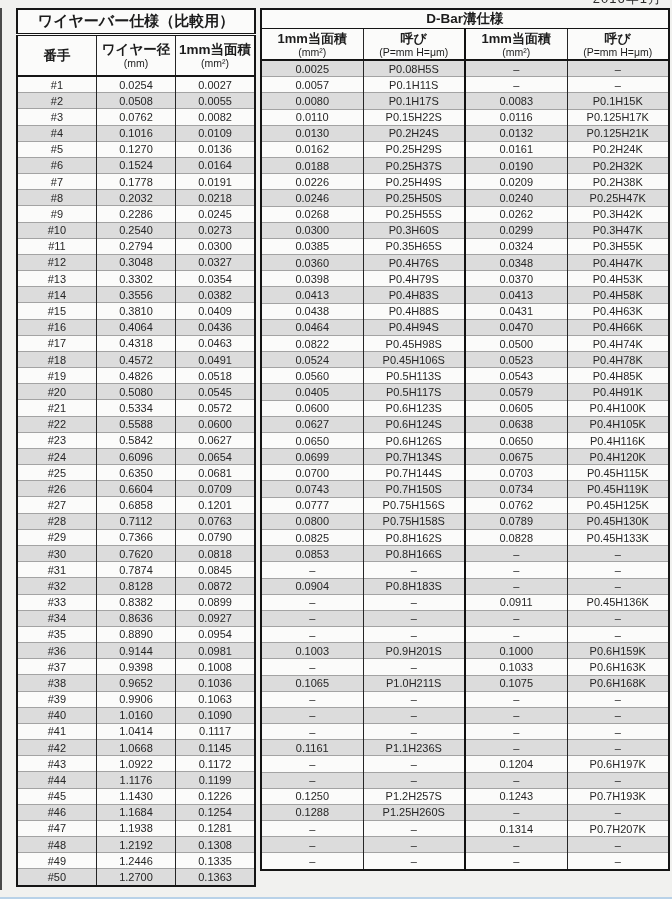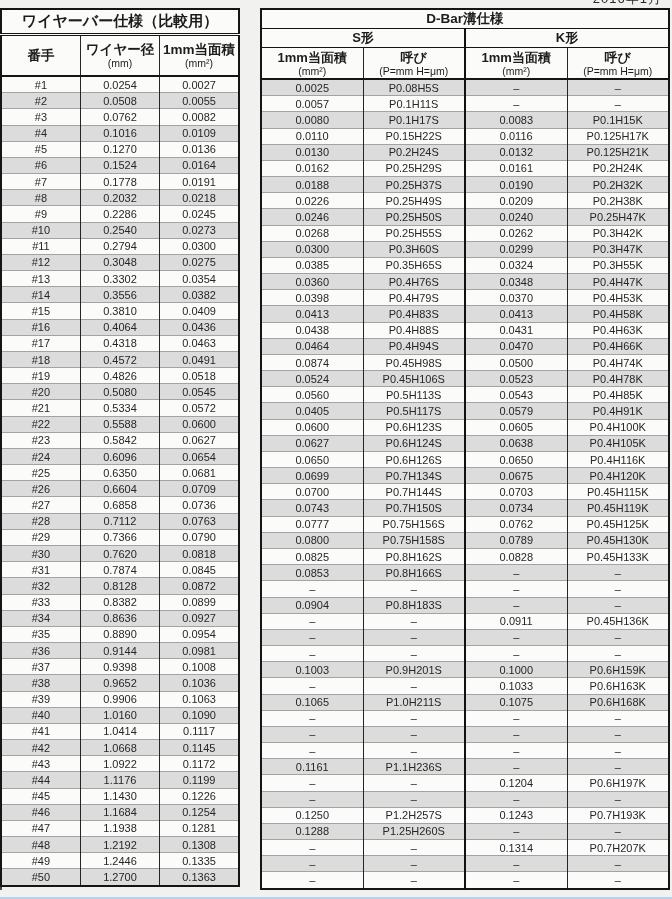--- a/index.html
+++ b/index.html
@@ -35,21 +35,21 @@
     background: #b9d2e8;
   }
 
   table {
     border-collapse: collapse;
     table-layout: fixed;
     position: absolute;
     top: 8px;
     background: #fbfbfa;
   }
-  .wire-table { left: 0;  width: 240px; }
+  .wire-table { left: 16px;  width: 240px; }
   .dbar-table { left: 260px; width: 410px; }
 
   th, td {
     padding: 0;
     text-align: center;
     vertical-align: middle;
     overflow: hidden;
     white-space: nowrap;
   }
 
@@ -191,21 +191,21 @@
           <td>0.0273</td>
         </tr>
         <tr>
           <td>#11</td>
           <td>0.2794</td>
           <td>0.0300</td>
         </tr>
         <tr>
           <td>#12</td>
           <td>0.3048</td>
-          <td>0.0275</td>
+          <td>0.0327</td>
         </tr>
         <tr>
           <td>#13</td>
           <td>0.3302</td>
           <td>0.0354</td>
         </tr>
         <tr>
           <td>#14</td>
           <td>0.3556</td>
           <td>0.0382</td>
@@ -266,21 +266,21 @@
           <td>0.0681</td>
         </tr>
         <tr>
           <td>#26</td>
           <td>0.6604</td>
           <td>0.0709</td>
         </tr>
         <tr>
           <td>#27</td>
           <td>0.6858</td>
-          <td>0.0736</td>
+          <td>0.1201</td>
         </tr>
         <tr>
           <td>#28</td>
           <td>0.7112</td>
           <td>0.0763</td>
         </tr>
         <tr>
           <td>#29</td>
           <td>0.7366</td>
           <td>0.0790</td>
@@ -390,24 +390,20 @@
           <td>1.2700</td>
           <td>0.1363</td>
         </tr>
       </tbody>
   </table>
 
   <table class="dbar-table">
     <thead>
       <tr>
         <th class="title-cell" colspan="4">D-Bar溝仕様</th>
-      </tr>
-      <tr>
-        <th class="group-cell" colspan="2">S形</th>
-        <th class="group-cell" colspan="2">K形</th>
       </tr>
       <tr>
         <th class="colhead-cell" style="width:95px">
           <span class="head-main">1mm当面積</span>
           <span class="sub-label">(mm²)</span>
         </th>
         <th class="colhead-cell" style="width:110px">
           <span class="head-main">呼び</span>
           <span class="sub-label">(P=mm H=μm)</span>
         </th>
@@ -518,21 +514,21 @@
           <td class="k-start">0.0431</td>
           <td>P0.4H63K</td>
         </tr>
         <tr>
           <td>0.0464</td>
           <td>P0.4H94S</td>
           <td class="k-start">0.0470</td>
           <td>P0.4H66K</td>
         </tr>
         <tr>
-          <td>0.0874</td>
+          <td>0.0822</td>
           <td>P0.45H98S</td>
           <td class="k-start">0.0500</td>
           <td>P0.4H74K</td>
         </tr>
         <tr>
           <td>0.0524</td>
           <td>P0.45H106S</td>
           <td class="k-start">0.0523</td>
           <td>P0.4H78K</td>
         </tr>

